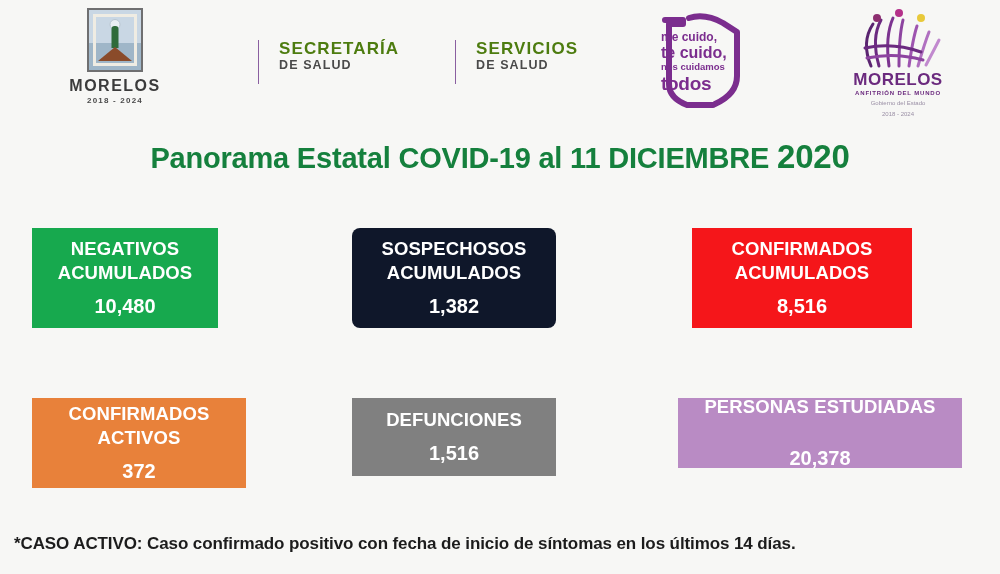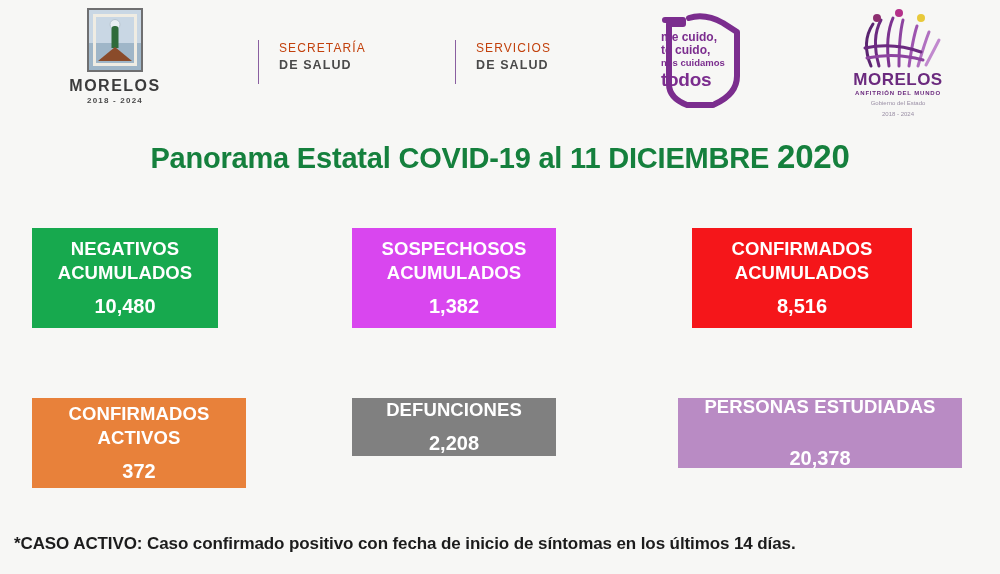--- a/index.html
+++ b/index.html
@@ -97,24 +97,25 @@
   
   .textlogo {
     position: absolute;
     top: 40px;
     padding-left: 20px;
     border-left: 1.5px solid #8a5fa0;
     height: 44px;
     box-sizing: border-box;
   }
   .textlogo .ln1 {
-    font-size: 12px;
+    font-size: 17px;
     letter-spacing: 1.1px;
-    color: #c2410c;
+    color: #4d7c0f;
     line-height: 17px;
+    font-weight: bold;
   }
   .textlogo .ln2 {
     font-size: 12.5px;
     font-weight: bold;
     letter-spacing: 1.1px;
     color: #4a4a4a;
     line-height: 17px;
   }
   #logo-secretaria { left: 258px; }
   #logo-servicios  { left: 455px; }
@@ -131,21 +132,21 @@
   .shield-text {
     position: absolute;
     left: 8px;
     top: 21px;
     width: 74px;
     color: #7b2d8e;
     font-weight: bold;
     line-height: 1.12;
   }
   .shield-text .t1 { font-size: 12px; }
-  .shield-text .t2 { font-size: 12px; }
+  .shield-text .t2 { font-size: 16px; }
   .shield-text .t3 { font-size: 9.5px; }
   .shield-text .t4 { font-size: 19px; letter-spacing: -0.3px; }
 
   
   .anfitrion {
     position: absolute;
     left: 838px;
     top: 8px;
     width: 120px;
     text-align: center;
@@ -215,21 +216,21 @@
     font-size: 20px;
     font-weight: bold;
     line-height: 1.3;
     margin-top: 8px;
   }
 
   #card-negativos    { left: 32px;  top: 228px; width: 186px; height: 100px; }
   #card-sospechosos  { left: 352px; top: 228px; width: 204px; height: 100px; }
   #card-confirmados  { left: 692px; top: 228px; width: 220px; height: 100px; }
   #card-activos      { left: 32px;  top: 398px; width: 214px; height: 90px;  }
-  #card-defunciones  { left: 352px; top: 398px; width: 204px; height: 58px;  }
+  #card-defunciones  { left: 352px; top: 398px; width: 204px; height: 78px;  }
   #card-estudiadas   { left: 678px; top: 398px; width: 284px; height: 70px; gap: 19px;  }
 
   
   .footnote {
     position: absolute;
     left: 14px;
     top: 534px;
     font-size: 17px;
     font-weight: bold;
     color: #1c1c1c;
@@ -305,41 +306,41 @@
 <div class="title">
   <span>Panorama Estatal COVID-19 al 11 DICIEMBRE </span><span class="year">2020</span>
 </div>
 
 <div class="card" id="card-negativos" style="background: rgb(23, 169, 78);">
   <div class="lbl">NEGATIVOS</div>
   <div class="lbl">ACUMULADOS</div>
   <div class="val">10,480</div>
 </div>
 
-<div class="card" id="card-sospechosos" style="background: #d946ef;">
+<div class="card" id="card-sospechosos" style="background: #0f172a; border-radius: 8px;">
   <div class="lbl">SOSPECHOSOS</div>
   <div class="lbl">ACUMULADOS</div>
   <div class="val">1,382</div>
 </div>
 
 <div class="card" id="card-confirmados" style="background: rgb(245, 22, 26);">
   <div class="lbl">CONFIRMADOS</div>
   <div class="lbl">ACUMULADOS</div>
   <div class="val">8,516</div>
 </div>
 
 <div class="card" id="card-activos" style="background: rgb(232, 129, 58);">
   <div class="lbl">CONFIRMADOS</div>
   <div class="lbl">ACTIVOS</div>
   <div class="val">372</div>
 </div>
 
 <div class="card" id="card-defunciones" style="background: rgb(128, 128, 128);">
   <div class="lbl">DEFUNCIONES</div>
-  <div class="val">2,208</div>
+  <div class="val">1,516</div>
 </div>
 
 <div class="card" id="card-estudiadas" style="background: rgb(185, 139, 196);">
   <div class="lbl">PERSONAS ESTUDIADAS</div>
   <div class="val">20,378</div>
 </div>
 
 <div class="footnote">*CASO ACTIVO: Caso confirmado positivo con fecha de inicio de síntomas en los últimos 14 días.</div>
 
 </body></html>

